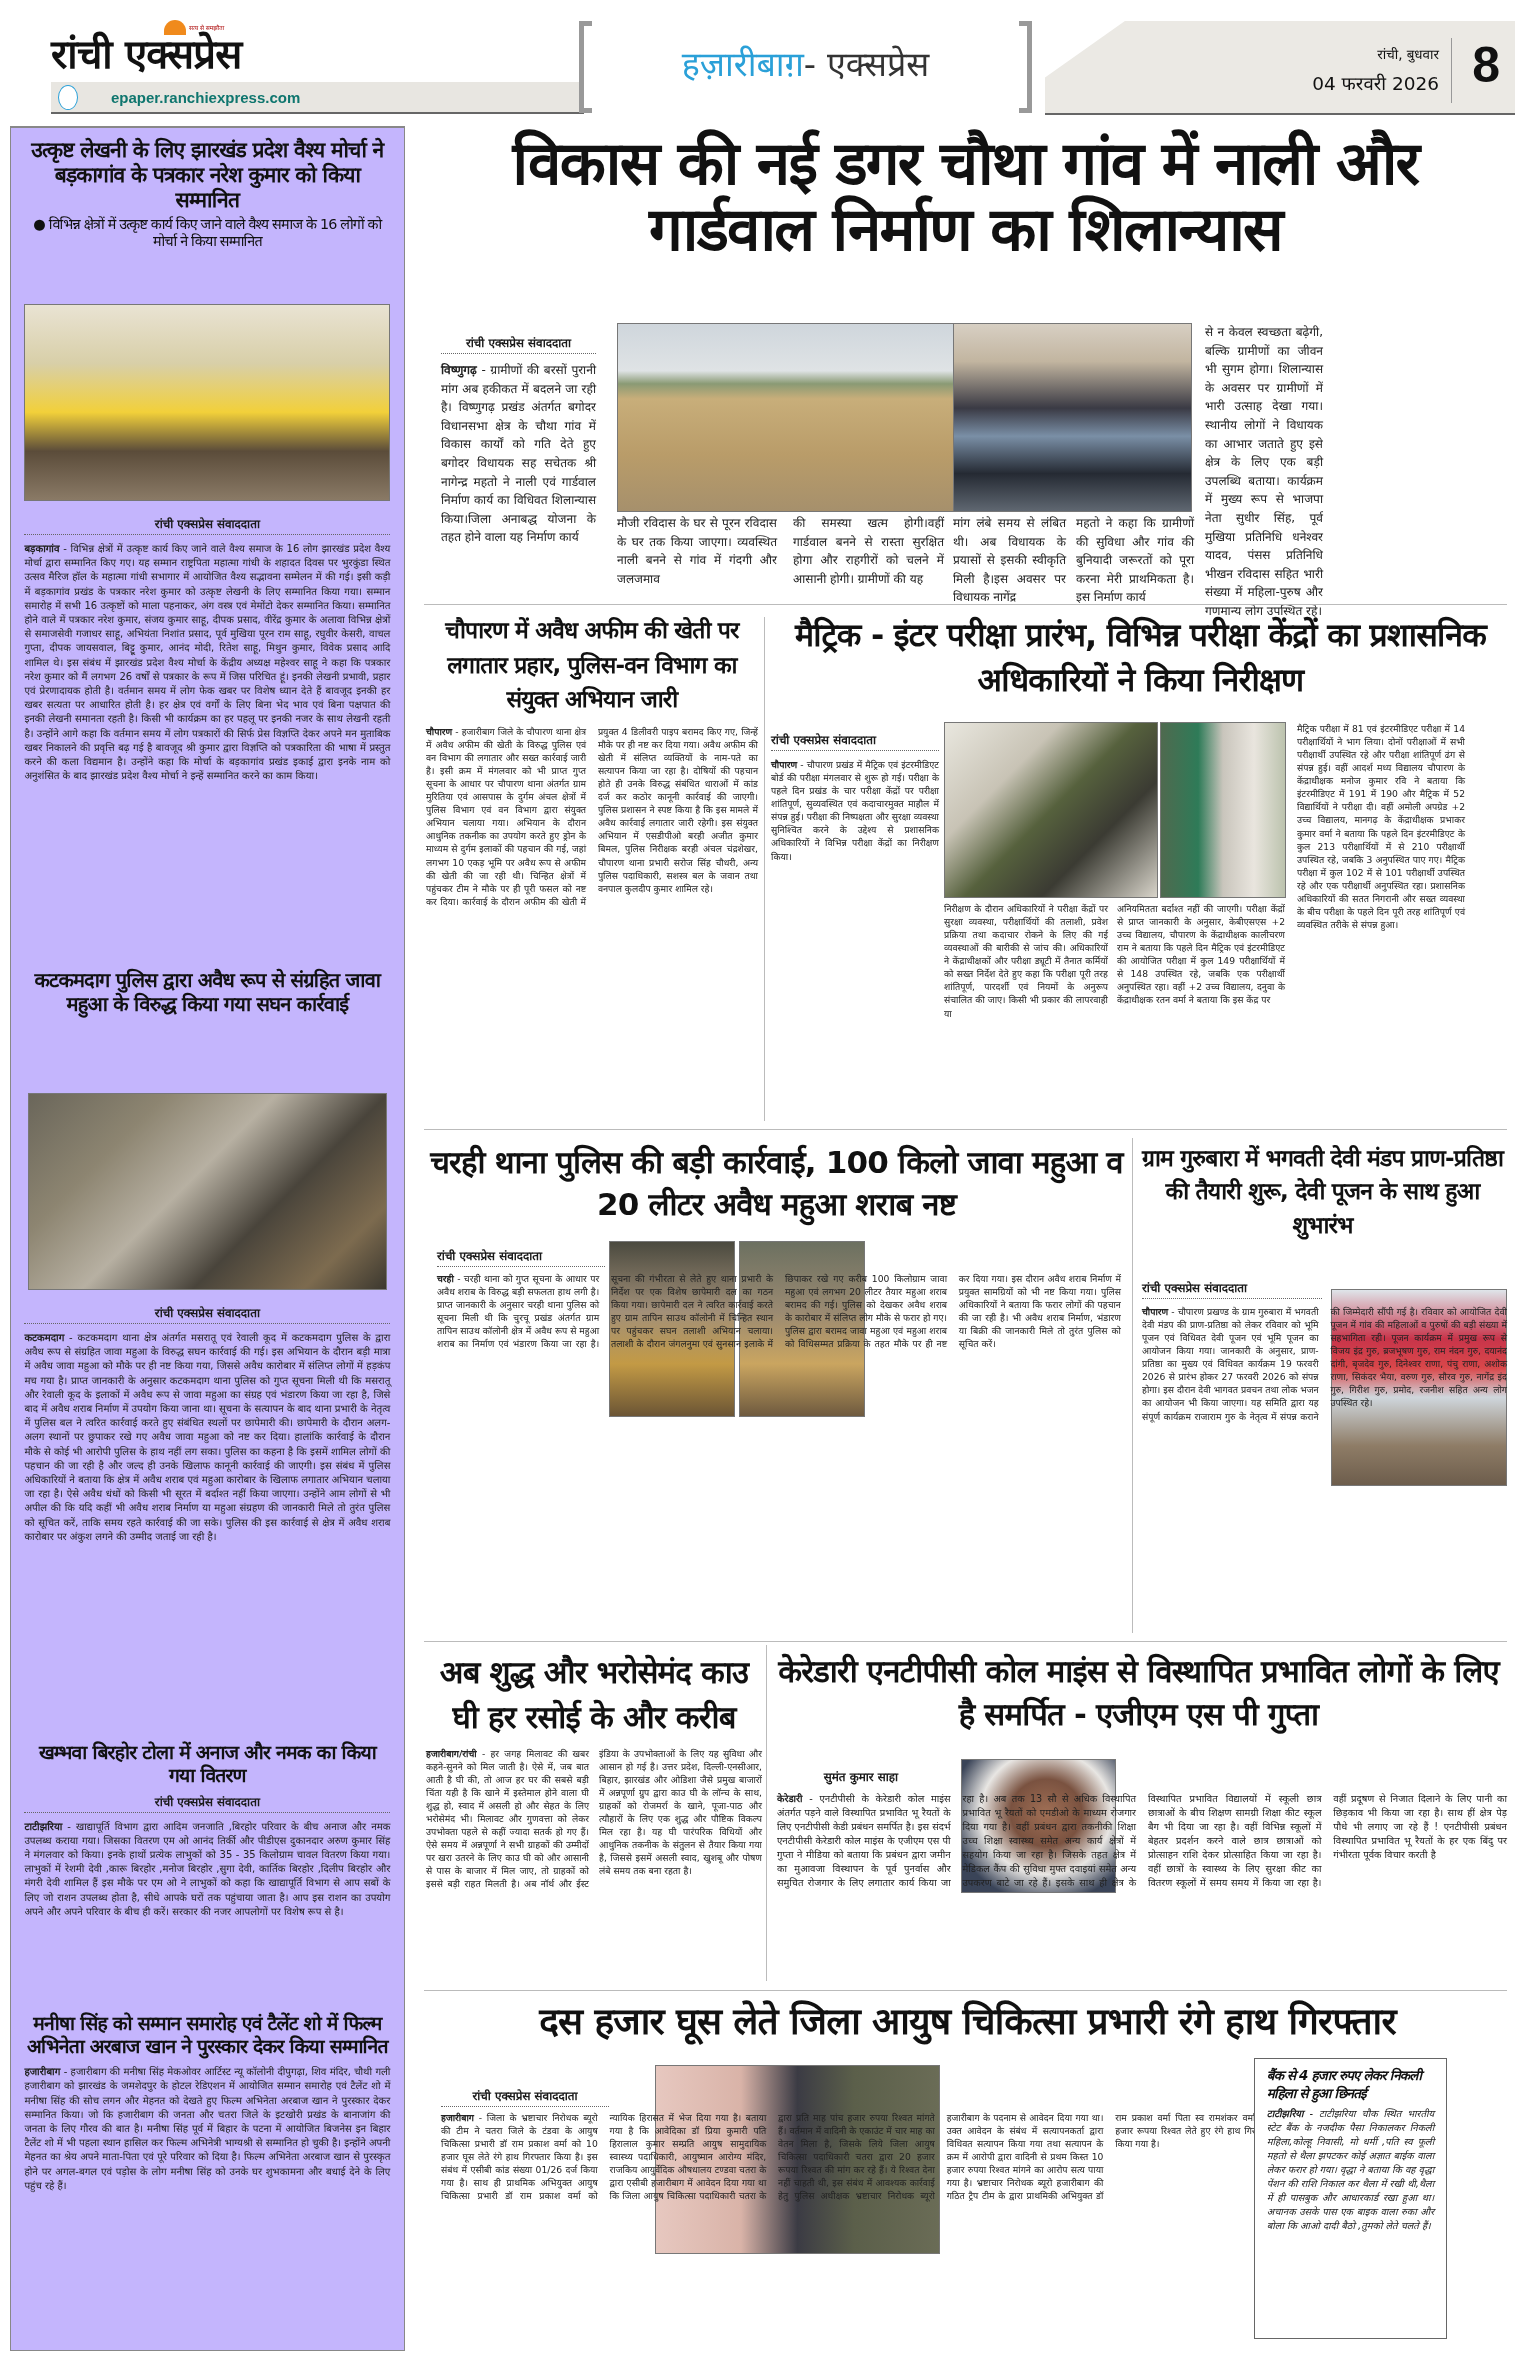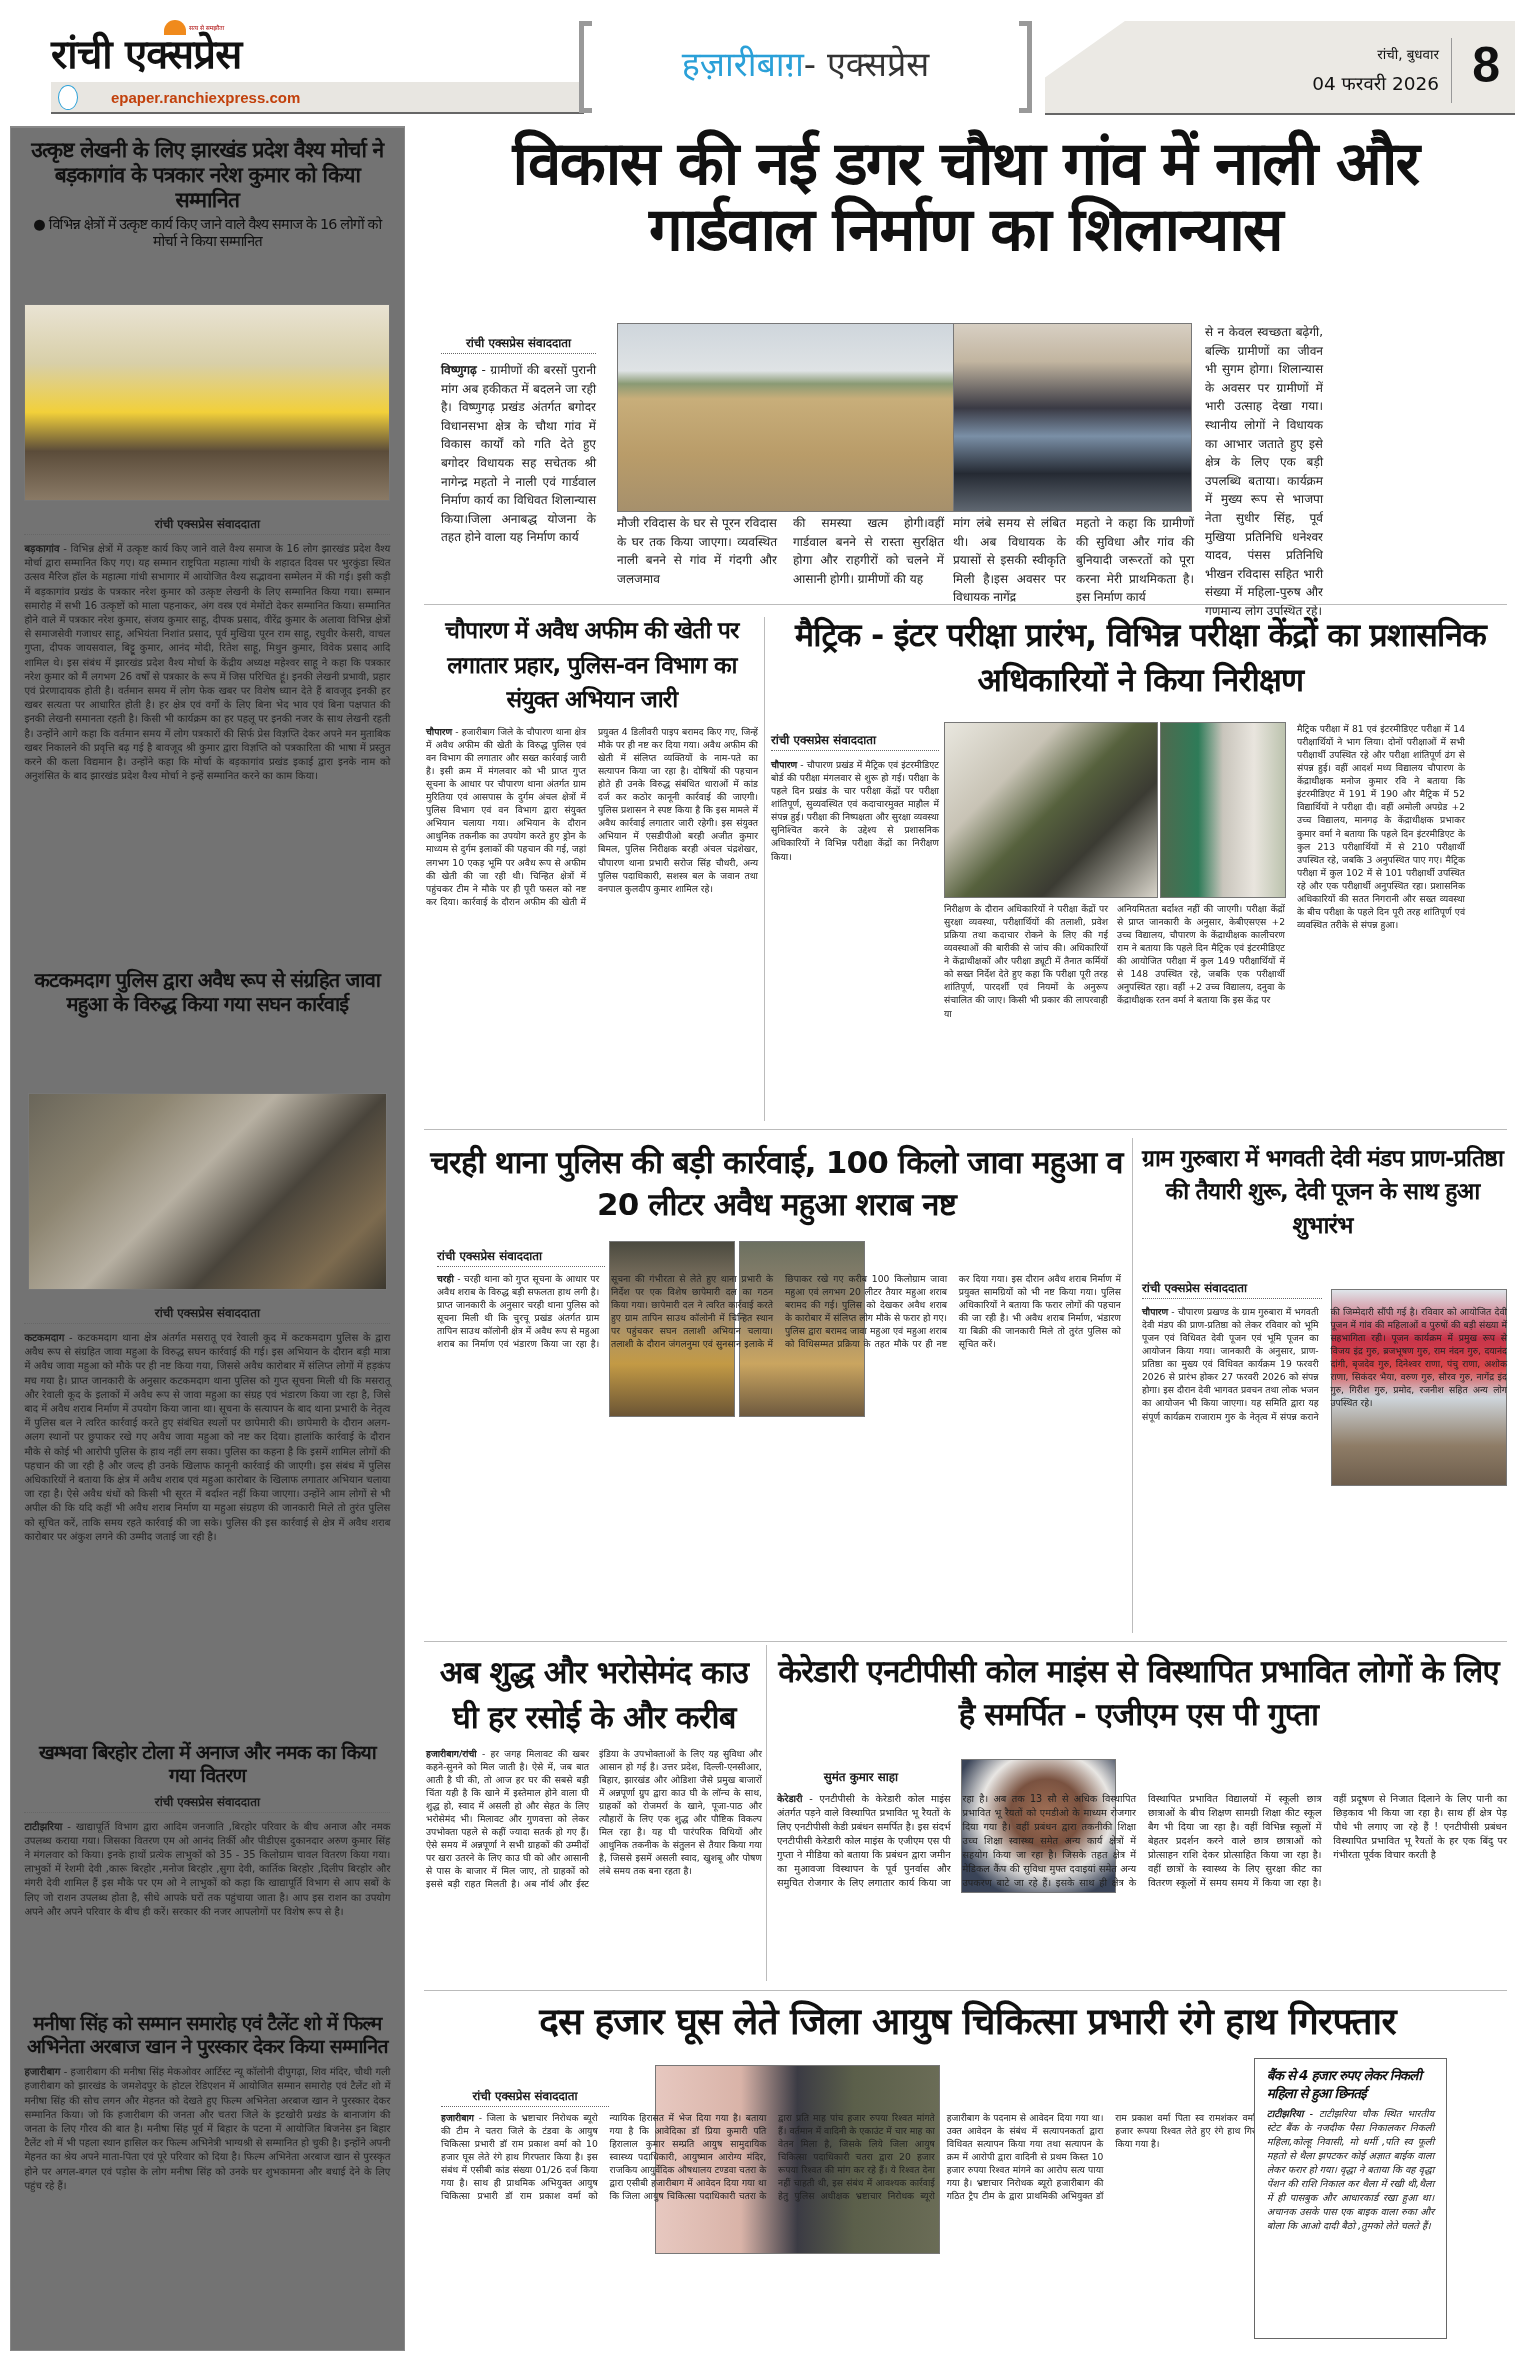--- a/index.html
+++ b/index.html
@@ -7,39 +7,39 @@
   body { font-family: "DejaVu Sans", sans-serif; color: #1a1a1a; position: relative; }
 
   
   .masthead { position: absolute; left: 0; top: 0; width: 1539px; height: 122px; }
   .logo-block { position: absolute; left: 17px; top: 17px; width: 554px; height: 97px; }
   .logo-text { position: absolute; left: 34px; top: 8.4px; font-size: 40px; font-weight: bold; color: #111; letter-spacing: -0.8px; font-family: "DejaVu Serif", serif; }
   .logo-sun { position: absolute; left: 147px; top: 3.4px; width: 22px; height: 15px; border-radius: 22px 22px 0 0; background: #f08a1c; }
   .logo-tag { position: absolute; left: 172px; top: 6.7px; font-size: 5.9px; color: #a00; }
   .epaper-bar { position: absolute; left: 34px; top: 65px; width: 533px; height: 32px; background: #e8e6e1; border-bottom: 2.5px solid #666; }
   .epaper-icon { position: absolute; left: 6.7px; top: 3.4px; width: 20px; height: 25px; border-radius: 50%; border: 1.7px solid #2aa0d8; background: #fff; }
-  .epaper-url { position: absolute; left: 60px; top: 6.7px; font-size: 15px; font-weight: bold; color: #c2410c; font-family: "Liberation Sans", sans-serif; text-align: right; }
+  .epaper-url { position: absolute; left: 60px; top: 6.7px; font-size: 15px; font-weight: bold; color: #0f766e; font-family: "Liberation Sans", sans-serif; text-align: right; }
 
   .edition-frame { position: absolute; left: 579px; top: 21px; width: 453px; height: 94px; padding-left: 16px; }
   .frame-bracket-l { position: absolute; left: 0; top: 0; width: 13.4px; height: 92px; border: 5px solid #999; border-right: none; }
   .frame-bracket-r { position: absolute; right: 0; top: 0; width: 13.4px; height: 92px; border: 5px solid #999; border-left: none; }
   .edition-title { position: absolute; left: 0; width: 453px; top: 18.5px; text-align: center; font-size: 34px; font-family: "DejaVu Sans", sans-serif; }
   .edition-city { color: #2aa0d8; }
   .edition-brand { color: #333; }
 
   .date-block { position: absolute; left: 1045px; top: 21px; width: 470px; height: 94px; }
   .date-bg { position: absolute; right: 0; top: 0; width: 470px; height: 94px; background: #ebe9e4; clip-path: polygon(17% 0, 100% 0, 100% 100%, 0 100%, 0 60%); border-bottom: 2.5px solid #666; }
   .date-city { position: absolute; right: 76px; top: 23.5px; font-size: 13.4px; color: #111; }
   .date-text { position: absolute; right: 76px; top: 49px; font-size: 18.5px; color: #111; }
   .page-sep { position: absolute; right: 63px; top: 17px; width: 0.8px; height: 65px; background: #999; }
   .page-number { position: absolute; right: 15px; top: 15px; font-size: 50px; font-weight: bold; color: #111; font-family: "Liberation Sans", sans-serif; }
 
   
   .box { position: absolute; }
-  .left-col { position: absolute; left: 10px; top: 126px; width: 395px; height: 2225px; border: 1.7px solid #888; border-top-width: 2.5px; background: #737373; }
+  .left-col { position: absolute; left: 10px; top: 126px; width: 395px; height: 2225px; border: 1.7px solid #888; border-top-width: 2.5px; background: #c4b5fd; }
   .hl { font-weight: bold; color: #111; text-align: center; font-family: "DejaVu Sans", sans-serif; letter-spacing: -0.8px; line-height: 1.18; }
   .byline { text-align: center; font-size: 11.8px; font-weight: bold; border-bottom: 0.8px dotted #666; padding-bottom: 3.4px; margin: 5px 0 6.7px; }
   .body-text { font-size: 10.5px; line-height: 1.48; text-align: justify; color: #222; }
   .body-text b { font-weight: bold; }
   .cols3 { column-count: 3; column-gap: 11.8px; }
   .photo { position: absolute; border: 0.8px solid #777; overflow: hidden; }
   .divider { position: absolute; background: #bbb; }
 
   
   .ph-award { background: linear-gradient(180deg,#e9e3d3 0%,#d8cfa8 30%,#f2d03a 55%,#5b4c3a 75%,#8a7a66 100%); }

